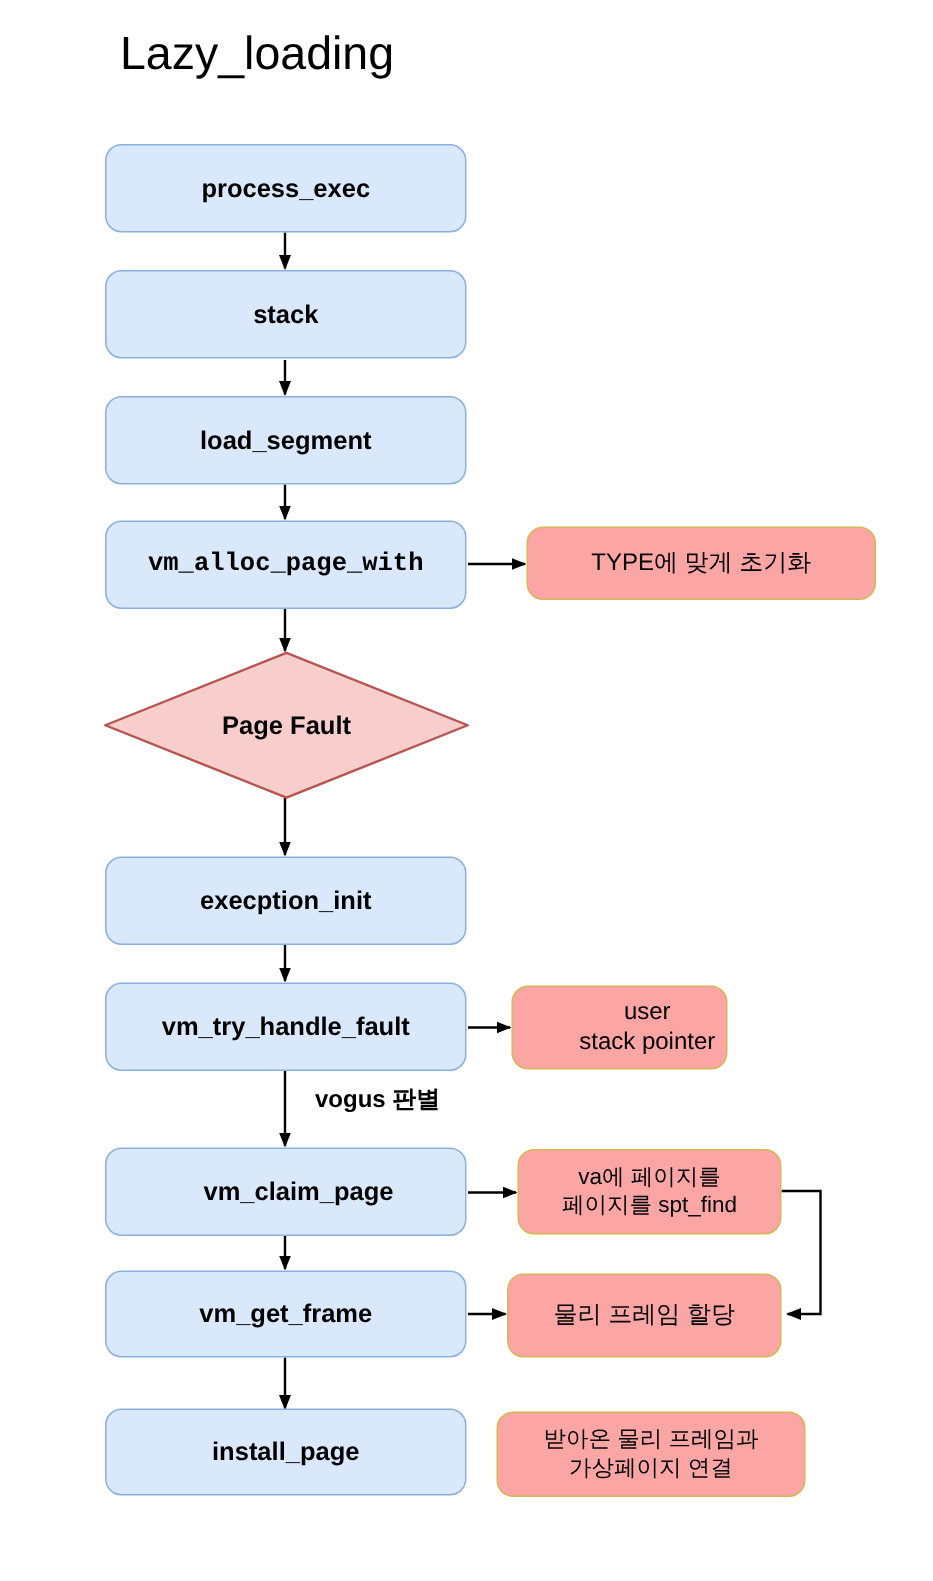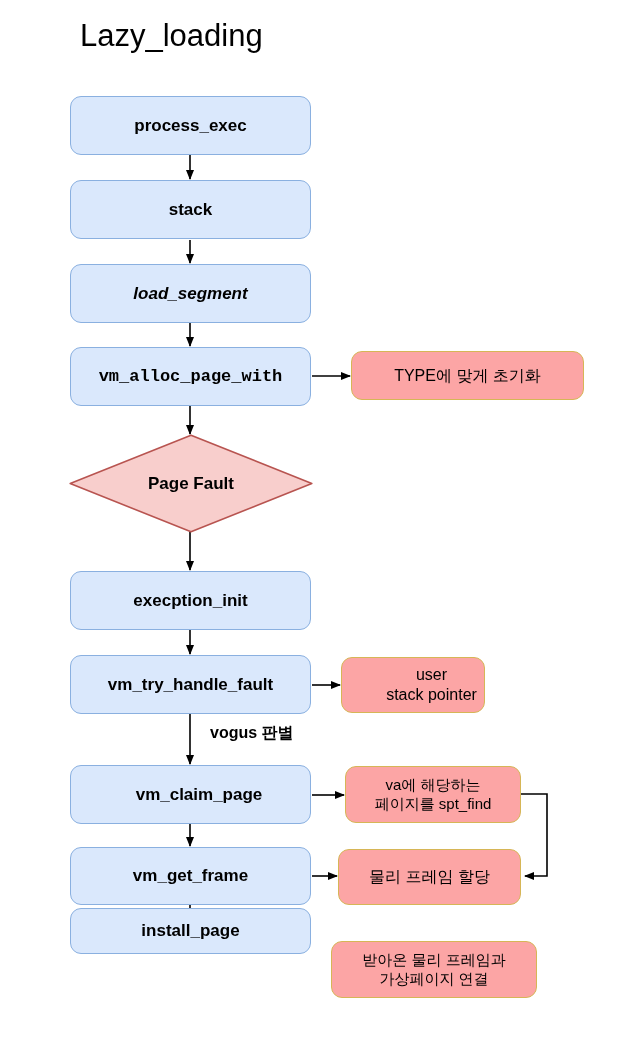--- a/index.html
+++ b/index.html
@@ -121,21 +121,21 @@
   </svg>
 
   <div class="node proc" style="left:70px; top:96px; width:241px; height:59px;">
     <span>process_exec</span>
   </div>
 
   <div class="node proc" style="left:70px; top:180px; width:241px; height:59px;">
     <span>stack</span>
   </div>
 
-  <div class="node proc" style="left:70px; top:264px; width:241px; height:59px;font-style:italic;">
+  <div class="node proc" style="left:70px; top:264px; width:241px; height:59px;">
     <span>load_segment</span>
   </div>
 
   <div class="node proc" style="left:70px; top:347px; width:241px; height:59px;font-family:Liberation Mono, monospace;">
     <span>vm_alloc_page_with</span>
   </div>
 
   <div class="diamond-wrap" style="left:69px; top:434px; width:244px; height:99px;">
     <svg width="244" height="99" viewBox="0 0 244 99">
       <path d="M122,1.2 L242.8,49.5 L122,97.8 L1.2,49.5 Z" fill="#f8cecc" stroke="#b85450" stroke-width="1.6" stroke-linejoin="round"></path>
@@ -152,35 +152,35 @@
   </div>
 
   <div class="node proc" style="left:70px; top:765px; width:241px; height:59px;padding-left:17px;">
     <span>vm_claim_page</span>
   </div>
 
   <div class="node proc" style="left:70px; top:847px; width:241px; height:58px;">
     <span>vm_get_frame</span>
   </div>
 
-  <div class="node proc" style="left:70px; top:908px; width:241px; height:46px;">
+  <div class="node proc" style="left:70px; top:939px; width:241px; height:58px;">
     <span>install_page</span>
   </div>
 
   <div class="node note" style="left:351px; top:351px; width:233px; height:49px;">
     <span>TYPE에 맞게 초기화</span>
   </div>
 
   <div class="node note" style="left:341px; top:657px; width:144px; height:56px; flex-direction:column;padding-left:37px;">
     <span>user</span>
     <span>stack pointer</span>
   </div>
 
   <div class="node note note-small" style="left:345px; top:766px; width:176px; height:57px; flex-direction:column;">
-    <span>va에 해당하는</span>
+    <span>va에 페이지를</span>
     <span>페이지를 spt_find</span>
   </div>
 
   <div class="node note" style="left:338px; top:849px; width:183px; height:56px;">
     <span>물리 프레임 할당</span>
   </div>
 
   <div class="node note note-small" style="left:331px; top:941px; width:206px; height:57px; flex-direction:column;">
     <span>받아온 물리 프레임과</span>
     <span>가상페이지 연결</span>

